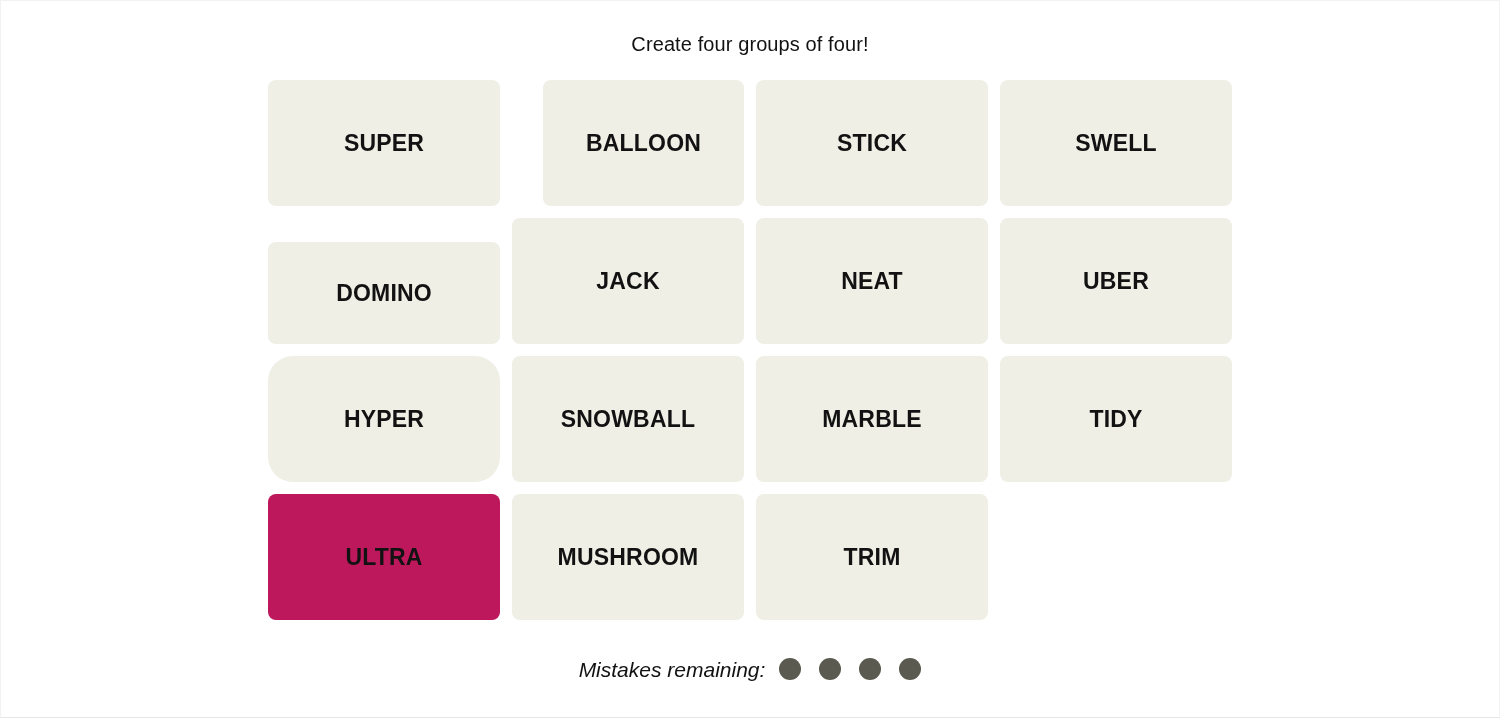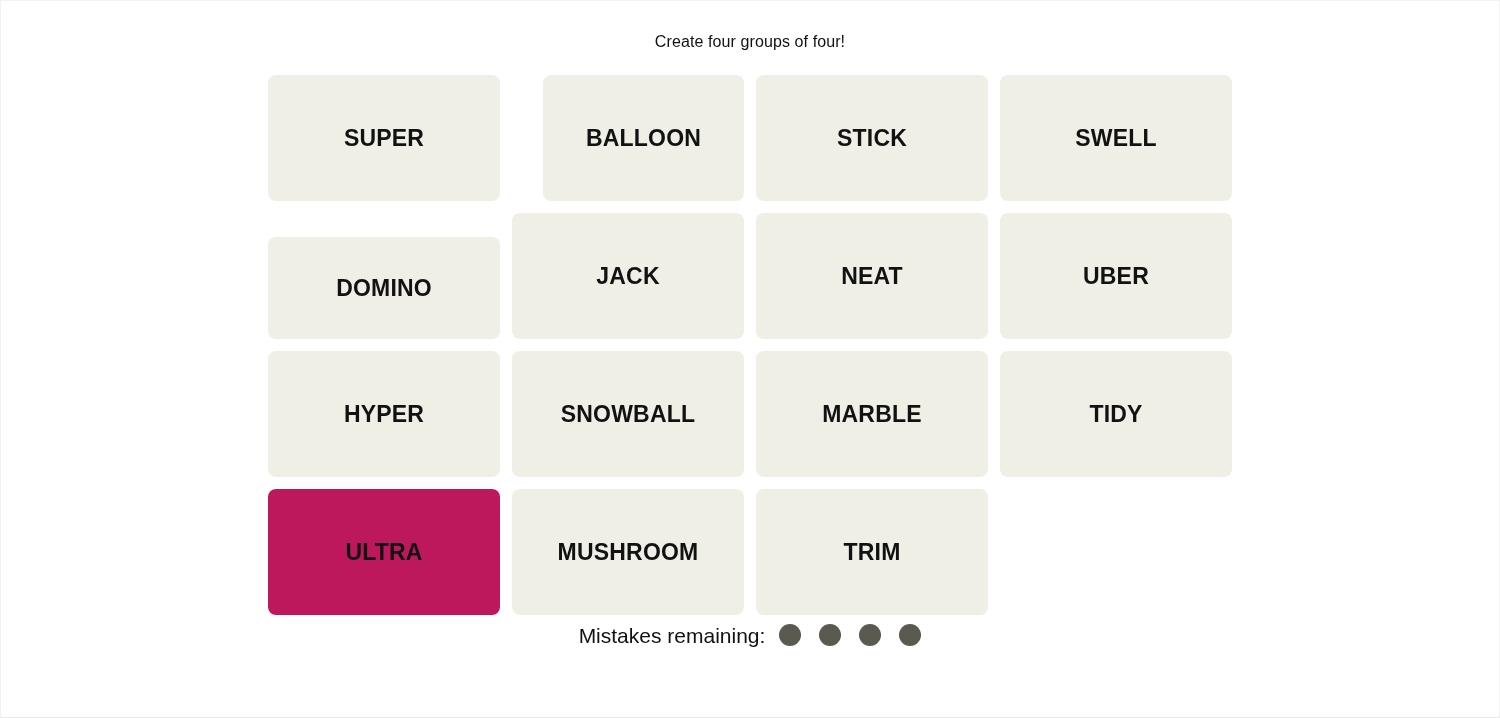--- a/index.html
+++ b/index.html
@@ -21,21 +21,21 @@
     width: 100%;
     height: 100%;
     position: relative;
     display: flex;
     flex-direction: column;
     align-items: center;
     background: #ffffff;
   }
   .game-title {
     margin-top: 31px;
-    font-size: 16px;
+    font-size: 20px;
     font-weight: 400;
     color: #121212;
     letter-spacing: 0.1px;
     line-height: 1.2;
     text-align: center;
     white-space: nowrap;
   }
   .board {
     margin-top: 24px;
     width: 964px;
@@ -61,25 +61,26 @@
     font-size: 23px;
     font-weight: 700;
     color: #121212;
     letter-spacing: 0.2px;
     text-transform: uppercase;
     text-align: center;
     line-height: 1;
     white-space: nowrap;
   }
   .footer {
-    margin-top: 9px;
+    margin-top: 38px;
     display: flex;
     align-items: center;
     justify-content: center;
     gap: 14px;
+    font-style: italic;
   }
   .mistakes-label {
     font-size: 21px;
     font-weight: 400;
     color: #121212;
     line-height: 1;
     white-space: nowrap;
   }
   .dots {
     display: flex;
@@ -121,21 +122,21 @@
     <button class="tile" style="background: rgb(239, 239, 230);">
       <span class="tile-label">JACK</span>
     </button>
     <button class="tile" style="background: rgb(239, 239, 230);">
       <span class="tile-label">NEAT</span>
     </button>
     <button class="tile" style="background: rgb(239, 239, 230);">
       <span class="tile-label">UBER</span>
     </button>
 
-    <button class="tile" style="background: rgb(239, 239, 230);">
+    <button class="tile" style="background: rgb(239, 239, 230); border-radius: 25px;">
       <span class="tile-label">HYPER</span>
     </button>
     <button class="tile" style="background: rgb(239, 239, 230);">
       <span class="tile-label">SNOWBALL</span>
     </button>
     <button class="tile" style="background: rgb(239, 239, 230);">
       <span class="tile-label">MARBLE</span>
     </button>
 
     <button class="tile" style="background: rgb(239, 239, 230);">

